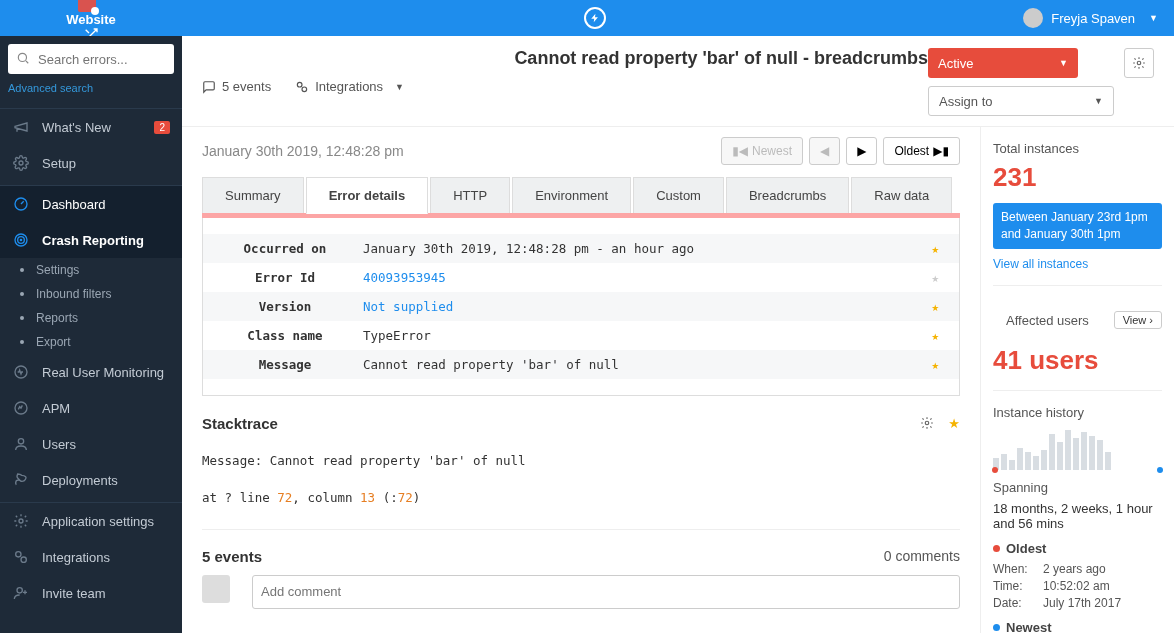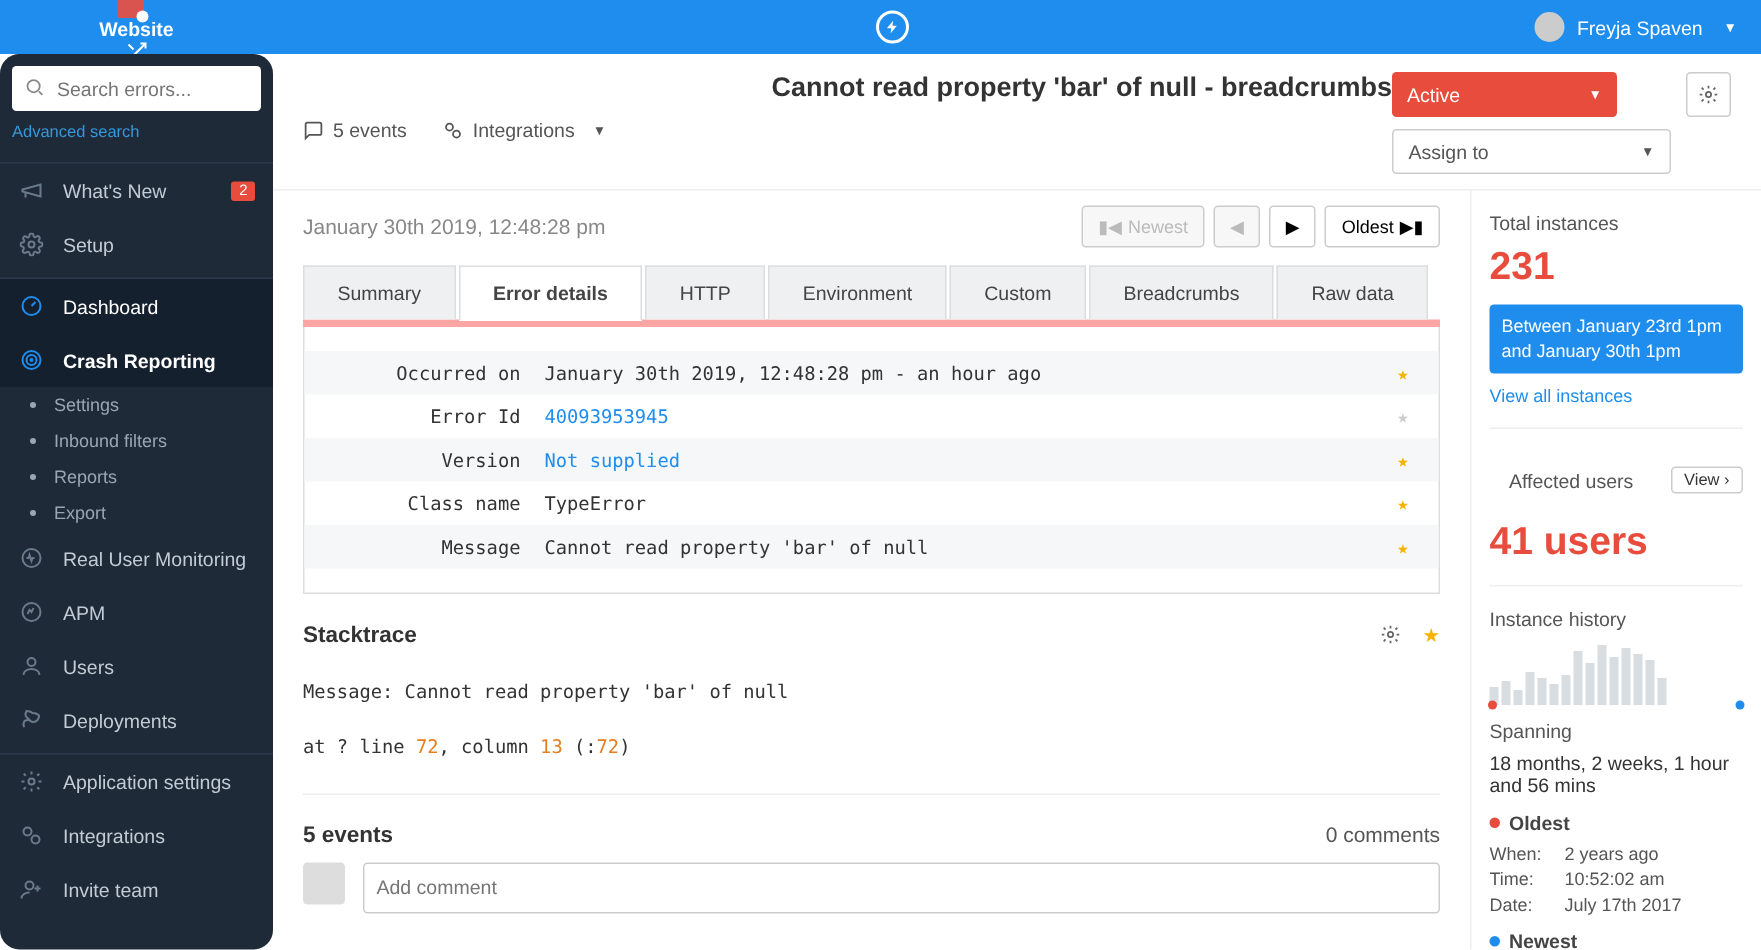--- a/index.html
+++ b/index.html
@@ -8,21 +8,21 @@
 .topbar-left { display: flex; align-items: center; width: 182px; padding: 0 10px; flex-direction: column; }
 .topbar-logo { width: 18px; height: 18px; background: #d9534f; border-radius: 2px; margin-right: 8px; position: relative; }
 .topbar-logo::after { content: ''; position: absolute; bottom: -3px; right: -3px; width: 8px; height: 8px; background: #fff; border-radius: 50%; }
 .topbar-app { font-weight: 600; flex: 1; }
 .topbar-center { flex: 1; display: flex; justify-content: center; align-items: center; }
 .bolt-icon { width: 22px; height: 22px; border: 2px solid #fff; border-radius: 50%; display: flex; align-items: center; justify-content: center; font-size: 12px; font-weight: bold; }
 .topbar-right { display: flex; align-items: center; padding: 0 16px; gap: 8px; }
 .avatar-sm { width: 20px; height: 20px; border-radius: 50%; background: #ccc; display: inline-block; }
 .caret { font-size: 9px; margin-left: 6px; }
 
-.sidebar { position: absolute; top: 36px; left: 0; width: 182px; height: 597px; background: #1e2a38; color: #c3cbd4; border-radius: 13px; }
+.sidebar { position: absolute; top: 36px; left: 0; width: 182px; height: 597px; background: #1e2a38; color: #c3cbd4; }
 .search-wrap { padding: 8px; }
 .search-input { width: 100%; height: 30px; border: none; border-radius: 3px; padding: 0 10px 0 30px; background: #fff; font-size: 13px; }
 .search-box { position: relative; }
 .search-ico { position: absolute; left: 8px; top: 7px; color: #888; }
 .adv-search { padding: 0 8px 10px; font-size: 11px; color: #3498db; }
 .nav-item { display: flex; align-items: center; height: 36px; padding: 0 12px; gap: 12px; cursor: pointer; font-size: 13px; }
 .nav-item.active { background: #14202e; color: #fff; }
 .nav-item.selected { color: #fff; font-weight: 600; }
 .nav-ico { width: 18px; display: flex; justify-content: center; color: #6b7a8a; }
 .nav-item.selected .nav-ico, .nav-item.active .nav-ico { color: #1e8ded; }
@@ -49,34 +49,34 @@
 .nav-btn { border: 1px solid #ccc; background: #fff; height: 28px; padding: 0 10px; border-radius: 3px; cursor: pointer; font-size: 12px; display: flex; align-items: center; gap: 4px; }
 .nav-btn.disabled { color: #bbb; background: #f7f7f7; cursor: default; }
 
 .tabs { display: flex; border-bottom: 5px solid #fca5a5; margin-bottom: 0; }
 .tab { padding: 10px 22px; background: #eef0f1; border: 1px solid #ddd; border-bottom: none; margin-right: 2px; cursor: pointer; font-size: 13px; color: #444; }
 .tab.active { background: #fff; font-weight: 600; border-bottom: 1px solid #fff; margin-bottom: -1px; }
 
 .detail-box { border: 1px solid #ddd; border-top: none; padding: 16px 0; }
 .detail-row { display: flex; padding: 7px 20px; align-items: center; font-family: ui-monospace, Menlo, Consolas, monospace; font-size: 12.5px; }
 .detail-row:nth-child(odd) { background: #f6f7f8; }
-.detail-label { width: 140px; text-align: right; font-weight: 400; padding-right: 16px; color: #333; }
+.detail-label { width: 140px; text-align: center; font-weight: 700; padding-right: 16px; color: #333; }
 .detail-value { flex: 1; color: #333; }
 .detail-value a { color: #1e8ded; text-decoration: none; }
 .star { color: #f5b301; cursor: pointer; }
 .star.gray { color: #ccc; }
 
 .section-h { display: flex; align-items: center; padding: 14px 0 8px; }
 .section-h h3 { font-size: 15px; font-weight: 700; flex: 1; }
 .stacktrace { font-family: ui-monospace, Menlo, Consolas, monospace; font-size: 12.5px; padding: 6px 0 20px; line-height: 1.8; border-bottom: 1px solid #eee; margin-bottom: 14px; }
 .hl-num { color: #e67e22; }
 
 .events-head { display: flex; padding: 4px 0 10px; font-size: 15px; font-weight: 700; }
 .events-head .right { margin-left: auto; font-weight: 400; font-size: 14px; color: #555; }
-.comment-row { display: flex; gap: 12px; align-items: flex-start; }
+.comment-row { display: flex; gap: 22px; align-items: flex-start; }
 .avatar-md { width: 28px; height: 28px; border-radius: 3px; background: #ddd; }
 .comment-input { flex: 1; border: 1px solid #ccc; border-radius: 3px; padding: 8px; font-size: 13px; resize: none; height: 34px; font-family: inherit; }
 
 .content-side { width: 194px; border-left: 1px solid #eee; border-top: 1px solid #eee; margin-top: 6px; padding: 14px 12px; overflow-y: auto; }
 .side-label { font-size: 13px; color: #555; margin-bottom: 6px; }
 .side-big-red { font-size: 26px; color: #e74c3c; font-weight: 600; margin-bottom: 10px; }
 .time-pill { background: #1e8ded; color: #fff; padding: 6px 8px; border-radius: 3px; font-size: 12px; line-height: 1.4; margin-bottom: 8px; }
 .link { color: #1e8ded; font-size: 12px; cursor: pointer; }
 .side-sep { border-top: 1px solid #eee; margin: 14px 0; }
 .view-pill { border: 1px solid #ccc; border-radius: 3px; padding: 2px 8px; font-size: 11px; cursor: pointer; display: inline-flex; align-items: center; gap: 3px; }

